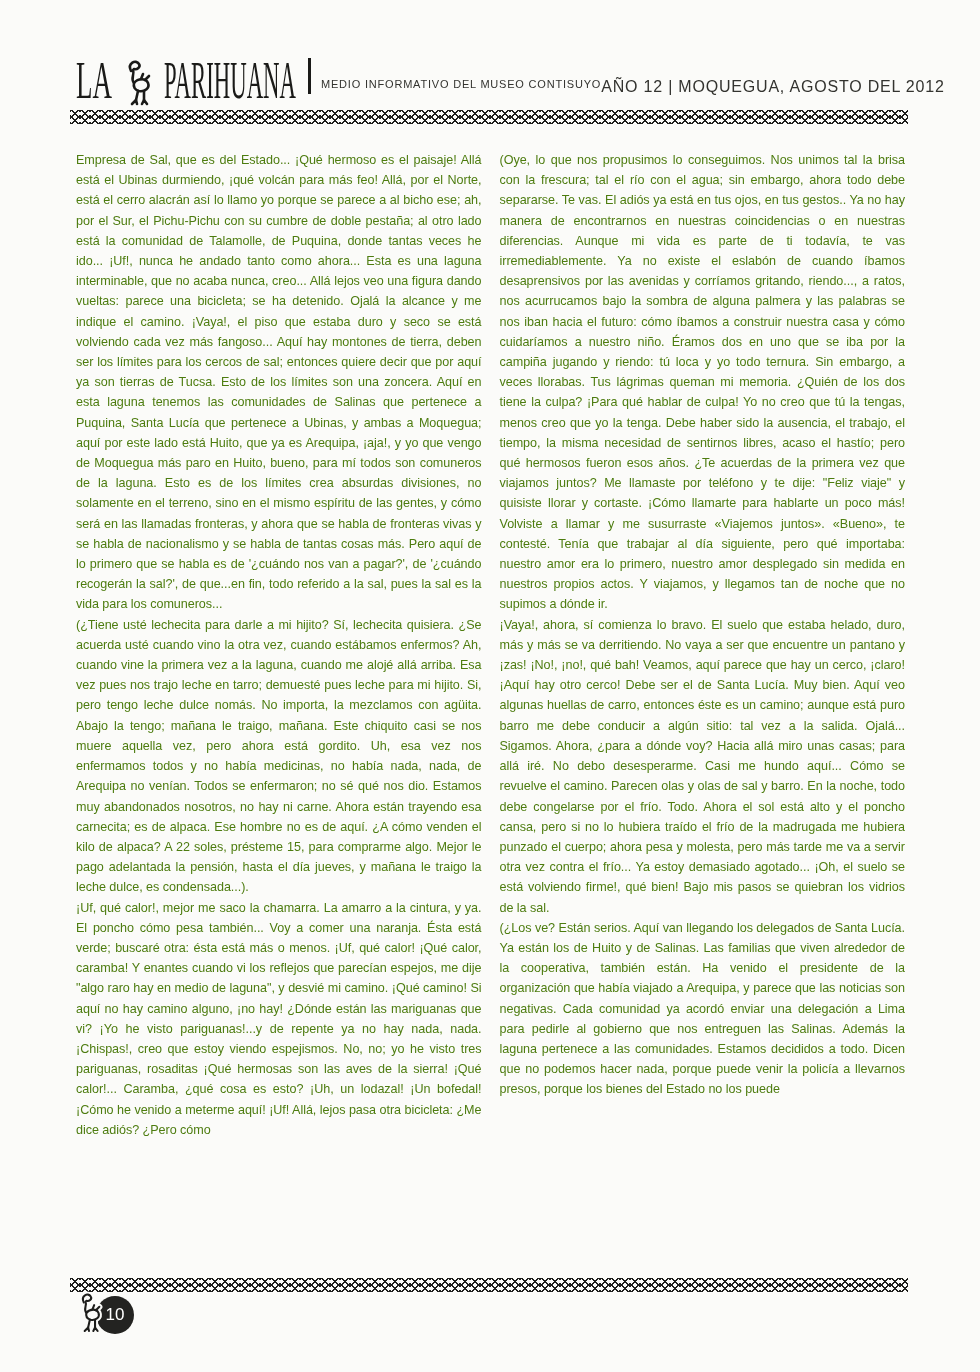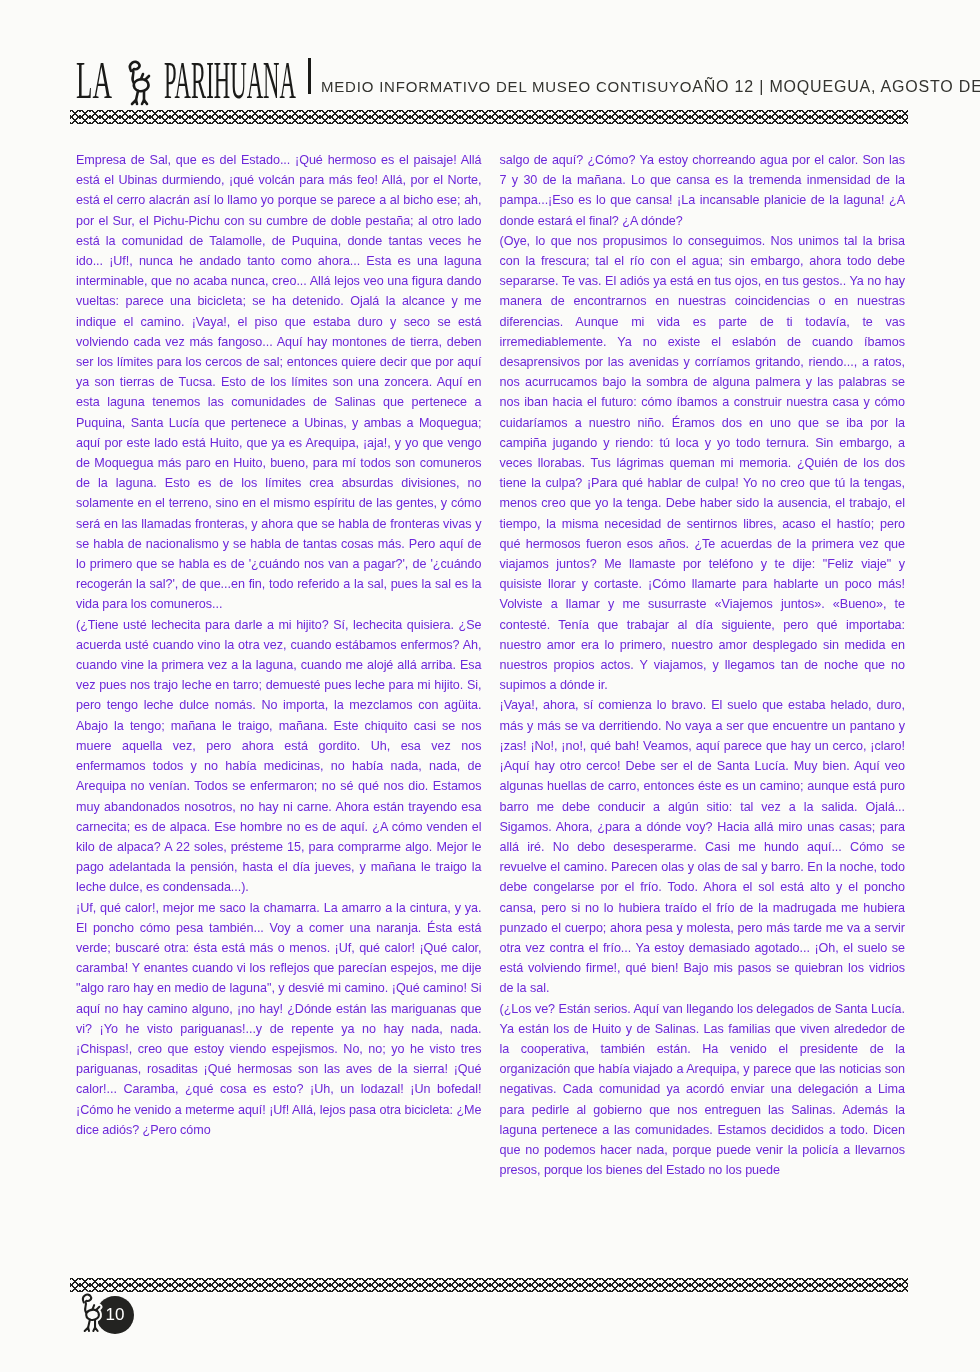--- a/index.html
+++ b/index.html
@@ -25,21 +25,21 @@
   }
   .logo-svg { display: block; flex: 0 0 auto; }
   .masthead-divider {
     width: 3px; height: 36px;
     background: #1a1a18;
     margin: 2px 10px 0 8px;
     flex: 0 0 auto;
   }
   .masthead-subtitle {
     margin-top: 22px;
-    font-size: 15px;
+    font-size: 11px;
     letter-spacing: 0.8px;
     color: #33332f;
     white-space: nowrap;
   }
   .masthead-issue {
     margin-left: auto;
     margin-top: 22px;
     font-size: 16px;
     letter-spacing: 0.8px;
     color: #33332f;
@@ -67,21 +67,21 @@
     overflow: hidden;
     display: flex;
     gap: 18px;
   }
   .col { flex: 1 1 0; }
   .col p {
     font-size: 12.6px;
     line-height: 20.2px;
     letter-spacing: -0.05px;
     text-align: justify;
-    color: #6d28d9;
+    color: #4d7c0f;
   }
 
   
   .pagemark {
     position: absolute;
     top: 1290px; left: 70px;
     width: 110px; height: 52px;
   }
   .page-circle {
     position: absolute;
@@ -133,21 +133,20 @@
 
   <div class="band band-top"></div>
 
   <main class="columns">
     <div class="col">
       <p>Empresa de Sal, que es del Estado... ¡Qué hermoso es el paisaje! Allá está el Ubinas durmiendo, ¡qué volcán para más feo! Allá, por el Norte, está el cerro alacrán así lo llamo yo porque se parece a al bicho ese; ah, por el Sur, el Pichu-Pichu con su cumbre de doble pestaña; al otro lado está la comunidad de Talamolle, de Puquina, donde tantas veces he ido... ¡Uf!, nunca he andado tanto como ahora... Esta es una laguna interminable, que no acaba nunca, creo... Allá lejos veo una figura dando vueltas: parece una bicicleta; se ha detenido. Ojalá la alcance y me indique el camino. ¡Vaya!, el piso que estaba duro y seco se está volviendo cada vez más fangoso... Aquí hay montones de tierra, deben ser los límites para los cercos de sal; entonces quiere decir que por aquí ya son tierras de Tucsa. Esto de los límites son una zoncera. Aquí en esta laguna tenemos las comunidades de Salinas que pertenece a Puquina, Santa Lucía que pertenece a Ubinas, y ambas a Moquegua; aquí por este lado está Huito, que ya es Arequipa, ¡aja!, y yo que vengo de Moquegua más paro en Huito, bueno, para mí todos son comuneros de la laguna. Esto es de los límites crea absurdas divisiones, no solamente en el terreno, sino en el mismo espíritu de las gentes, y cómo será en las llamadas fronteras, y ahora que se habla de fronteras vivas y se habla de nacionalismo y se habla de tantas cosas más. Pero aquí de lo primero que se habla es de '¿cuándo nos van a pagar?', de '¿cuándo recogerán la sal?', de que...en fin, todo referido a la sal, pues la sal es la vida para los comuneros...</p>
       <p>(¿Tiene usté lechecita para darle a mi hijito? Sí, lechecita quisiera. ¿Se acuerda usté cuando vino la otra vez, cuando estábamos enfermos? Ah, cuando vine la primera vez a la laguna, cuando me alojé allá arriba. Esa vez pues nos trajo leche en tarro; demuesté pues leche para mi hijito. Si, pero tengo leche dulce nomás. No importa, la mezclamos con agüita. Abajo la tengo; mañana le traigo, mañana. Este chiquito casi se nos muere aquella vez, pero ahora está gordito. Uh, esa vez nos enfermamos todos y no había medicinas, no había nada, nada, de Arequipa no venían. Todos se enfermaron; no sé qué nos dio. Estamos muy abandonados nosotros, no hay ni carne. Ahora están trayendo esa carnecita; es de alpaca. Ese hombre no es de aquí. ¿A cómo venden el kilo de alpaca? A 22 soles, présteme 15, para comprarme algo. Mejor le pago adelantada la pensión, hasta el día jueves, y mañana le traigo la leche dulce, es condensada...).</p>
       <p>¡Uf, qué calor!, mejor me saco la chamarra. La amarro a la cintura, y ya. El poncho cómo pesa también... Voy a comer una naranja. Ésta está verde; buscaré otra: ésta está más o menos. ¡Uf, qué calor! ¡Qué calor, caramba! Y enantes cuando vi los reflejos que parecían espejos, me dije "algo raro hay en medio de laguna", y desvié mi camino. ¡Qué camino! Si aquí no hay camino alguno, ¡no hay! ¿Dónde están las mariguanas que vi? ¡Yo he visto pariguanas!...y de repente ya no hay nada, nada. ¡Chispas!, creo que estoy viendo espejismos. No, no; yo he visto tres pariguanas, rosaditas ¡Qué hermosas son las aves de la sierra! ¡Qué calor!... Caramba, ¿qué cosa es esto? ¡Uh, un lodazal! ¡Un bofedal! ¡Cómo he venido a meterme aquí! ¡Uf! Allá, lejos pasa otra bicicleta: ¿Me dice adiós? ¿Pero cómo</p>
     </div>
     <div class="col">
-      <p>salgo de aquí? ¿Cómo? Ya estoy chorreando agua por el calor. Son las 7 y 30 de la mañana. Lo que cansa es la tremenda inmensidad de la pampa...¡Eso es lo que cansa! ¡La incansable planicie de la laguna! ¿A donde estará el final? ¿A dónde?</p>
       <p>(Oye, lo que nos propusimos lo conseguimos. Nos unimos tal la brisa con la frescura; tal el río con el agua; sin embargo, ahora todo debe separarse. Te vas. El adiós ya está en tus ojos, en tus gestos.. Ya no hay manera de encontrarnos en nuestras coincidencias o en nuestras diferencias. Aunque mi vida es parte de ti todavía, te vas irremediablemente. Ya no existe el eslabón de cuando íbamos desaprensivos por las avenidas y corríamos gritando, riendo..., a ratos, nos acurrucamos bajo la sombra de alguna palmera y las palabras se nos iban hacia el futuro: cómo íbamos a construir nuestra casa y cómo cuidaríamos a nuestro niño. Éramos dos en uno que se iba por la campiña jugando y riendo: tú loca y yo todo ternura. Sin embargo, a veces llorabas. Tus lágrimas queman mi memoria. ¿Quién de los dos tiene la culpa? ¡Para qué hablar de culpa! Yo no creo que tú la tengas, menos creo que yo la tenga. Debe haber sido la ausencia, el trabajo, el tiempo, la misma necesidad de sentirnos libres, acaso el hastío; pero qué hermosos fueron esos años. ¿Te acuerdas de la primera vez que viajamos juntos? Me llamaste por teléfono y te dije: "Feliz viaje" y quisiste llorar y cortaste. ¡Cómo llamarte para hablarte un poco más! Volviste a llamar y me susurraste «Viajemos juntos». «Bueno», te contesté. Tenía que trabajar al día siguiente, pero qué importaba: nuestro amor era lo primero, nuestro amor desplegado sin medida en nuestros propios actos. Y viajamos, y llegamos tan de noche que no supimos a dónde ir.</p>
       <p>¡Vaya!, ahora, sí comienza lo bravo. El suelo que estaba helado, duro, más y más se va derritiendo. No vaya a ser que encuentre un pantano y ¡zas! ¡No!, ¡no!, qué bah! Veamos, aquí parece que hay un cerco, ¡claro! ¡Aquí hay otro cerco! Debe ser el de Santa Lucía. Muy bien. Aquí veo algunas huellas de carro, entonces éste es un camino; aunque está puro barro me debe conducir a algún sitio: tal vez a la salida. Ojalá... Sigamos. Ahora, ¿para a dónde voy? Hacia allá miro unas casas; para allá iré. No debo desesperarme. Casi me hundo aquí... Cómo se revuelve el camino. Parecen olas y olas de sal y barro. En la noche, todo debe congelarse por el frío. Todo. Ahora el sol está alto y el poncho cansa, pero si no lo hubiera traído el frío de la madrugada me hubiera punzado el cuerpo; ahora pesa y molesta, pero más tarde me va a servir otra vez contra el frío... Ya estoy demasiado agotado... ¡Oh, el suelo se está volviendo firme!, qué bien! Bajo mis pasos se quiebran los vidrios de la sal.</p>
       <p>(¿Los ve? Están serios. Aquí van llegando los delegados de Santa Lucía. Ya están los de Huito y de Salinas. Las familias que viven alrededor de la cooperativa, también están. Ha venido el presidente de la organización que había viajado a Arequipa, y parece que las noticias son negativas. Cada comunidad ya acordó enviar una delegación a Lima para pedirle al gobierno que nos entreguen las Salinas. Además la laguna pertenece a las comunidades. Estamos decididos a todo. Dicen que no podemos hacer nada, porque puede venir la policía a llevarnos presos, porque los bienes del Estado no los puede</p>
     </div>
   </main>
 
   <div class="band band-bottom"></div>
 
   <footer class="pagemark">
     <div class="page-circle">

